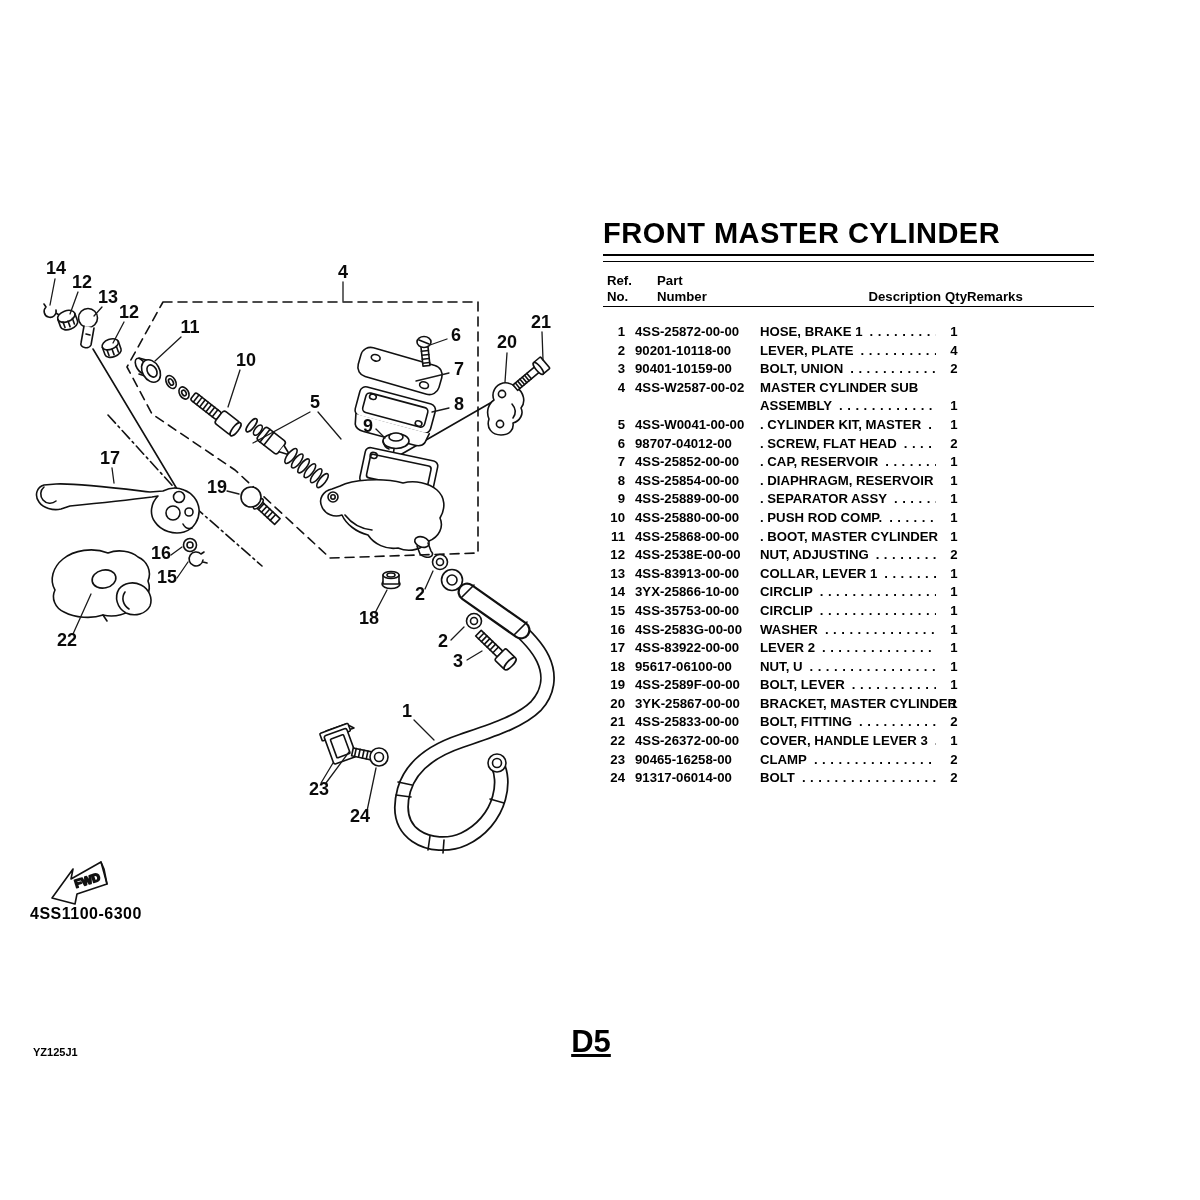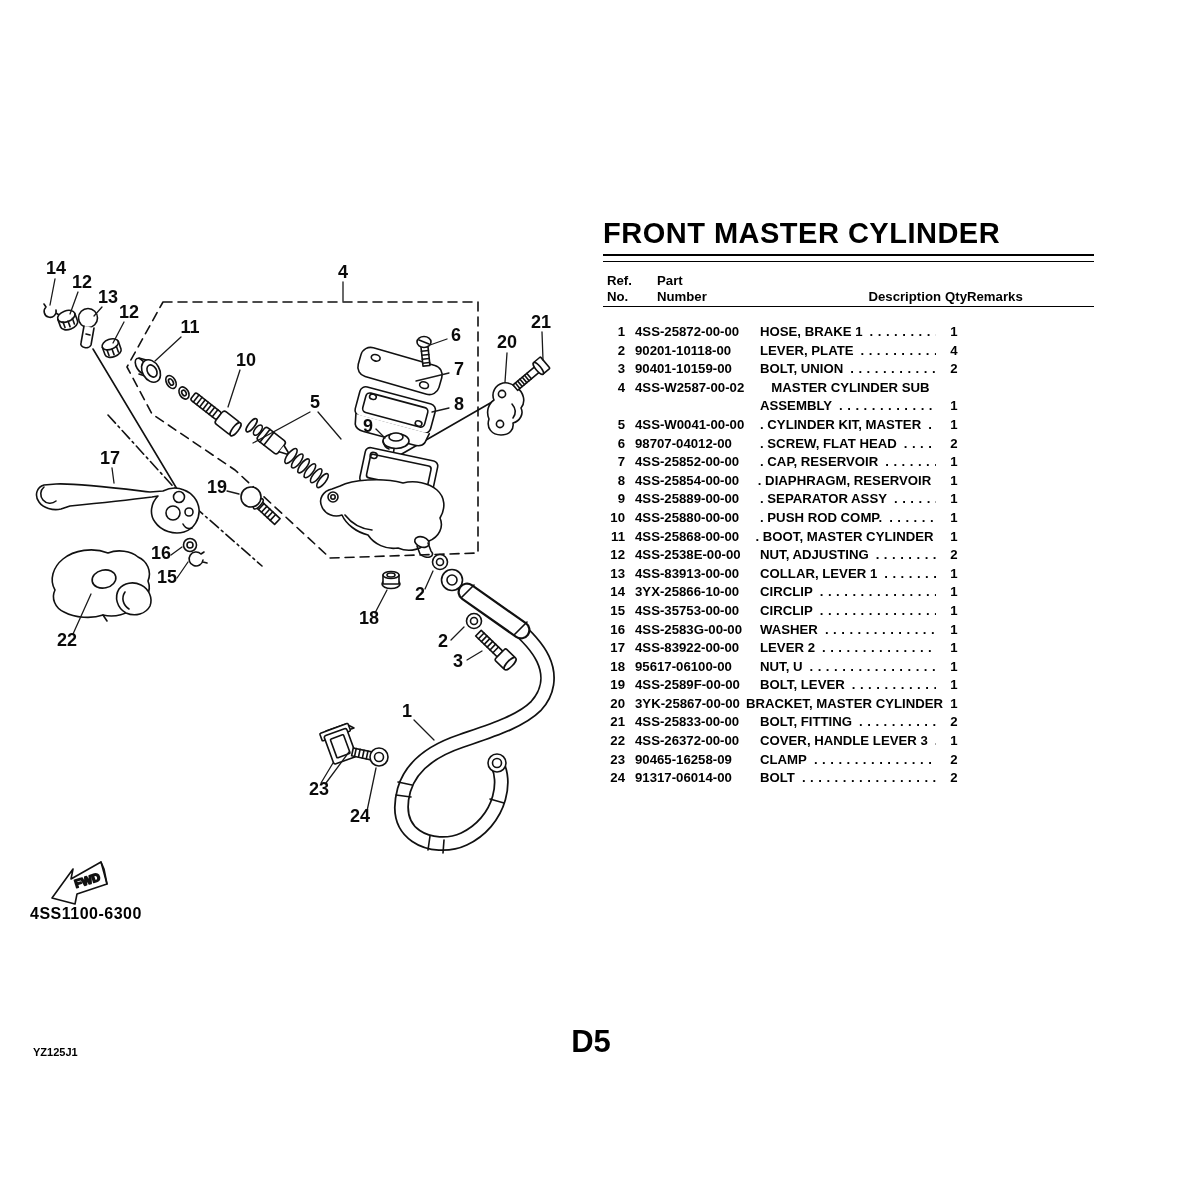--- a/index.html
+++ b/index.html
@@ -18,31 +18,31 @@
   .h-ref{padding-left:4px;}
   .h-part{padding-left:28px;margin-top:8px;}
   .h-desc{text-align:right;}
   .h-qty{text-align:right;}
   .h-rem{}
   .head-rule{margin-top:2px;border-top:1.5px solid #000;}
   .rows{margin-top:16px;font-size:13.2px;font-weight:bold;}
   .prow{line-height:18.6px;}
   .c-ref{text-align:right;padding-right:4px;}
   .c-part{padding-left:6px;white-space:nowrap;}
-  .c-desc{display:flex;align-items:baseline;white-space:nowrap;justify-content:center;}
+  .c-desc{display:flex;align-items:baseline;white-space:nowrap;}
   .c-desc .dtext{flex:0 0 auto;}
   .c-desc .leader{flex:1 1 0;min-width:0;overflow:hidden;white-space:nowrap;
                   letter-spacing:4.5px;margin:0 5px 0 7px;}
   .c-qty{text-align:center;}
   .c-rem{}
 
   .doc-code{position:absolute;left:30px;top:905px;font-size:16px;font-weight:bold;letter-spacing:.5px;}
   .model-code{position:absolute;left:33px;top:1046px;font-size:11px;font-weight:bold;}
   .page-num{position:absolute;left:560px;top:1024px;width:62px;text-align:center;
-            font-size:31px;font-weight:bold;}
+            font-size:31px;font-weight:bold;text-decoration:underline;}
 </style>
 </head>
 <body>
 
 <svg id="diagram" viewBox="0 0 1200 1200" xmlns="http://www.w3.org/2000/svg">
   <g fill="none" stroke="#111" stroke-width="1.6" stroke-linecap="round" stroke-linejoin="round">
 
     <path stroke-dasharray="9 6" d="M163,302 L478,302 L478,553 L330,558 L235,470 L152,414 L127,367 Z"></path>
 
     <path stroke-dasharray="11 4 2 4" d="M108,415 L180,494 L262,566"></path>
@@ -588,21 +588,21 @@
         <div class="c-part">4SS-26372-00-00</div>
         <div class="c-desc">
           <span class="dtext">COVER, HANDLE LEVER 3</span>
           <span class="leader">......................................................................</span>
         </div>
         <div class="c-qty">1</div>
         <div class="c-rem"></div>
       </div>
       <div class="prow grid">
         <div class="c-ref">23</div>
-        <div class="c-part">90465-16258-09</div>
+        <div class="c-part">90465-16258-00</div>
         <div class="c-desc">
           <span class="dtext">CLAMP</span>
           <span class="leader">......................................................................</span>
         </div>
         <div class="c-qty">2</div>
         <div class="c-rem"></div>
       </div>
       <div class="prow grid">
         <div class="c-ref">24</div>
         <div class="c-part">91317-06014-00</div>

